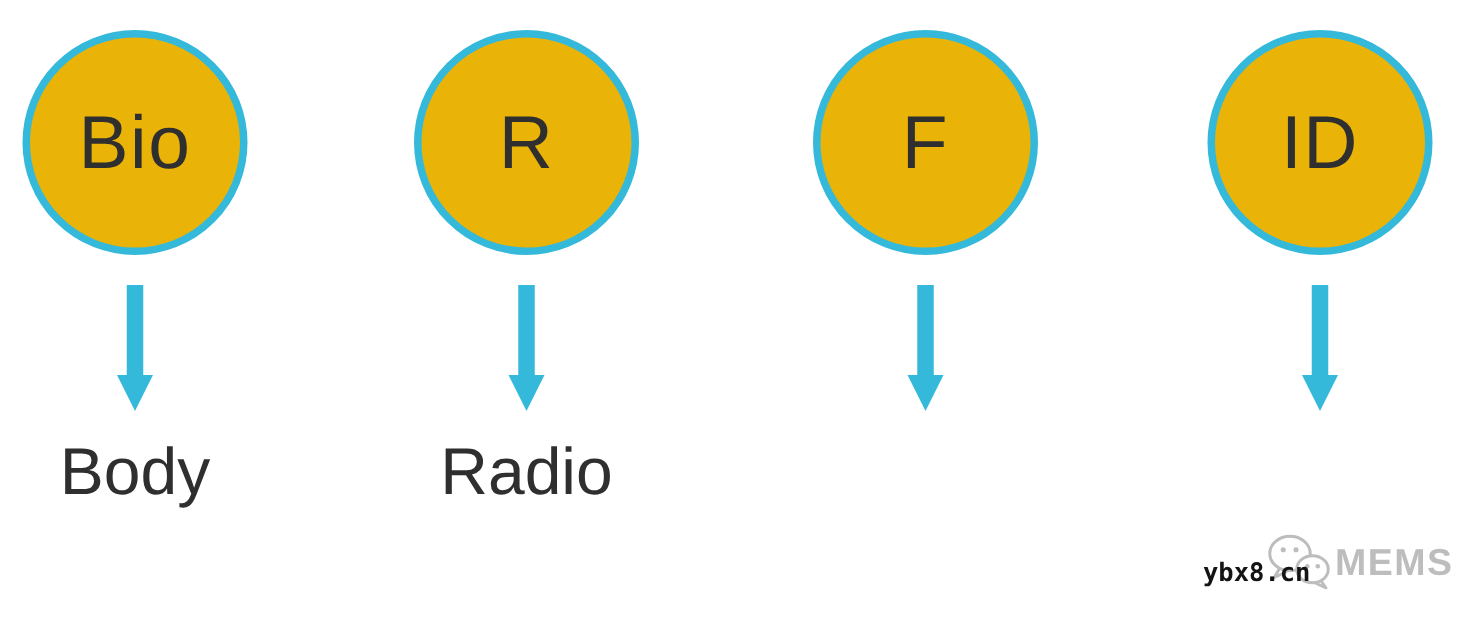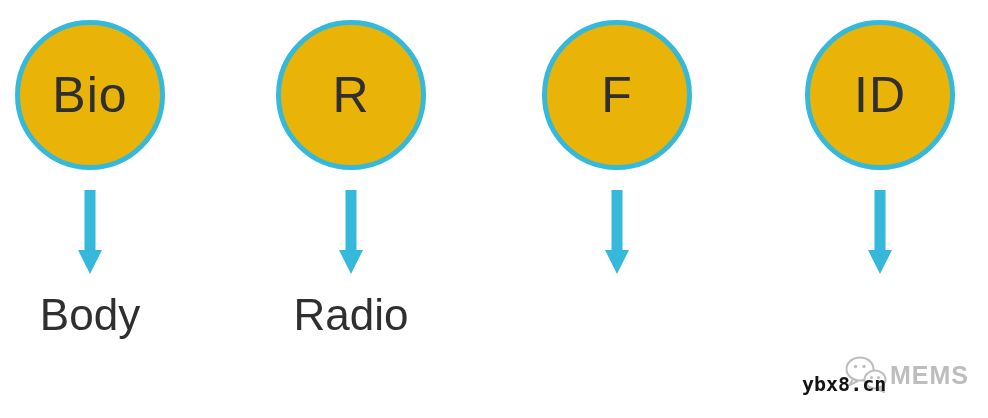--- a/index.html
+++ b/index.html
@@ -72,21 +72,21 @@
     font-size: 25px;
     font-weight: 700;
     letter-spacing: 1px;
     color: var(--wm-gray);
   }
   .wm-site {
     position: absolute;
     left: 14px;
     top: 24px;
     font-family: "DejaVu Sans Mono", "Liberation Mono", monospace;
-    font-size: 20px;
+    font-size: 17px;
     font-weight: bold;
     color: var(--wm-ink);
     letter-spacing: 0px;
   }
   
   .col-0 { left: 90px; }
   .col-1 { left: 351px; }
   .col-2 { left: 617px; }
   .col-3 { left: 880px; }
 </style>

